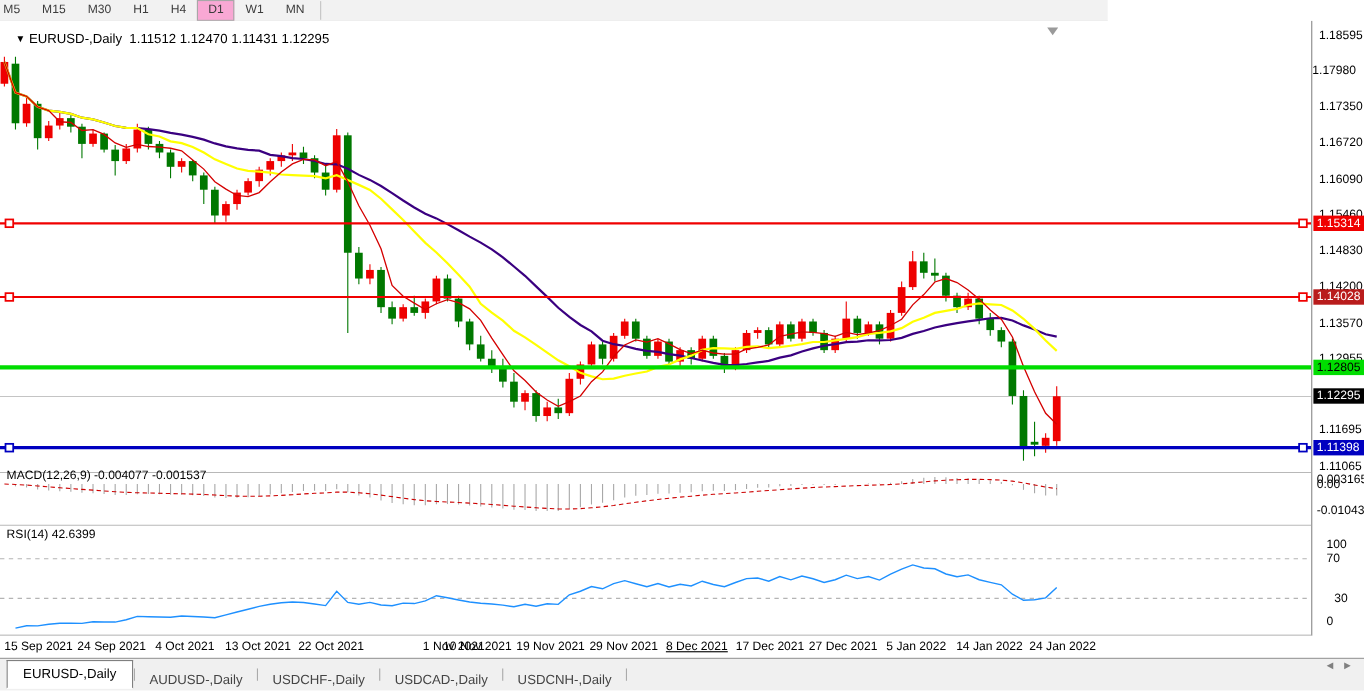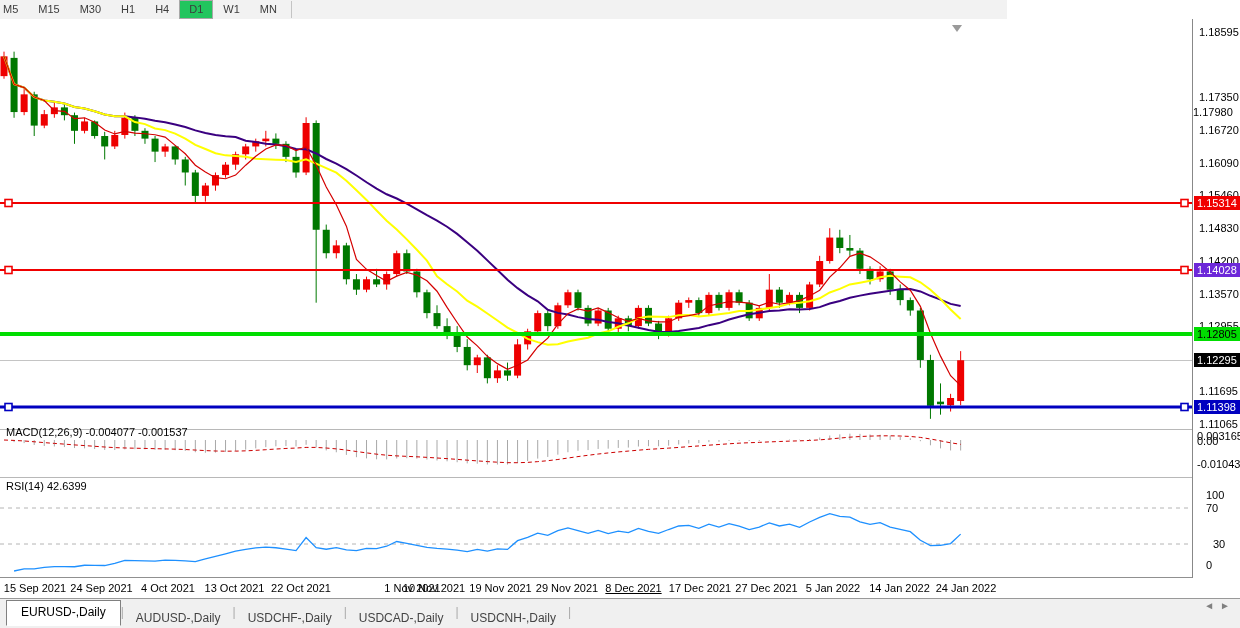--- a/index.html
+++ b/index.html
@@ -3,21 +3,21 @@
 <meta charset="utf-8">
 <style>
   html,body{margin:0;padding:0;background:#fff;}
   #app{position:relative;width:1240px;height:628px;overflow:hidden;
        font-family:"Liberation Sans","DejaVu Sans",sans-serif;background:#fff;}
   
   #toolbar{position:absolute;left:0;top:0;width:1007px;height:19px;background:#f2f2f2;
            border-bottom:1px solid #b8b8b8;display:flex;align-items:stretch;margin:0;}
   .tfwrap{display:flex;margin-left:-7px;}
   .tfbtn{font-size:11px;color:#3c3c3c;padding:2px 9px 0 9px;border:1px solid transparent;cursor:default;}
-  .tfbtn.active{background:#22c55e;border:1px solid #a8a8a8;}
+  .tfbtn.active{background:#f9a8d4;border:1px solid #a8a8a8;}
   .tbsep{width:1px;background:#c4c4c4;margin:1px 4px;}
   
   #chart-wrap{position:absolute;left:0;top:19px;width:1192px;height:559px;background:#fff;}
   svg{position:absolute;left:0;top:0;}
   #title{position:absolute;left:14px;top:9px;font-size:12px;color:#000;white-space:pre;}
   #title .tri{font-size:9px;vertical-align:1px;}
   #macd-label{position:absolute;left:6px;top:407px;font-size:11px;color:#000;}
   #rsi-label{position:absolute;left:6px;top:461px;font-size:11px;color:#000;}
   
   #axis{position:absolute;left:1192px;top:19px;width:48px;height:559px;background:#fff;
@@ -362,46 +362,47 @@
         <line x1="910.3000000000001" y1="421" x2="910.3000000000001" y2="419.2481097926702" stroke="#a8a8a8" stroke-width="1"></line>
         <line x1="920.37" y1="421" x2="920.37" y2="422.23128401063644" stroke="#a8a8a8" stroke-width="1"></line>
         <line x1="930.44" y1="421" x2="930.44" y2="426.3045688365572" stroke="#a8a8a8" stroke-width="1"></line>
         <line x1="940.51" y1="421" x2="940.51" y2="429.37577639149123" stroke="#a8a8a8" stroke-width="1"></line>
         <line x1="950.58" y1="421" x2="950.58" y2="431.44789653975613" stroke="#a8a8a8" stroke-width="1"></line>
         <line x1="960.65" y1="421" x2="960.65" y2="431.5104676355218" stroke="#a8a8a8" stroke-width="1"></line>
         <polyline points="4,421 14.07,421.4255856410257 24.14,421.9594073980569 34.21,422.76954510743394 44.28,423.6188668042117 54.35,424.3905498245338 64.42,425.12505131706723 74.49000000000001,425.90766561692317 84.56,426.5966307486882 94.63,427.2893940570818 104.7,428.01343610831896 114.77000000000001,428.6156389595453 124.84,428.96129392577853 134.91,429.2093203415337 144.98000000000002,429.4241039554988 155.05,429.68702797386516 165.12,429.90676870063965 175.19,430.1670593747549 185.26,430.5176634178487 195.33,431.06378682290284 205.4,431.60134316106235 215.47,432.0016389127037 225.54000000000002,432.1902945447031 235.61,432.1313549471134 245.68,431.835285019405 255.75,431.34163670431246 265.82,430.7065700826951 275.89,430.03380757029754 285.96000000000004,429.4515313490688 296.03000000000003,429.0565543912259 306.1,428.4034594004947 316.17,428.42131772336364 326.24,429.02085035299206 336.31,429.8755939992003 346.38,431.0837959512718 356.45,432.5067684862799 366.52,433.8839855193304 376.59000000000003,435.17073704738306 386.66,436.2214862140293 396.73,436.87544138310614 406.8,437.34943926533737 416.87,437.80762941095503 426.94,438.3526819375894 437.01,438.98349119295193 447.08000000000004,439.65365656531486 457.15000000000003,440.3702788540206 467.22,441.1735143860313 477.29,441.8832894286667 487.36,442.6087778616441 497.43,443.19717152658484 507.5,443.65797479373566 517.57,443.724362541045 527.64,443.38882880986887 537.71,442.62872878905995 547.78,441.6925041917052 557.85,440.4887067236893 567.9200000000001,439.0364502143259 577.99,437.58280843574425 588.0600000000001,436.2860282034569 598.13,435.02126926432067 608.2,433.95013435242646 618.27,432.94744519805397 628.34,432.0726500349544 638.41,431.15942749023975 648.48,430.3661597286454 658.5500000000001,429.747863053424 668.62,429.13238577245727 678.69,428.4130815401739 688.76,427.62962461088824 698.83,426.9313537627127 708.9,426.1703514001225 718.97,425.49757476169293 729.04,424.78579040147724 739.11,424.15778980511874 749.1800000000001,423.7273499129695 759.25,423.3575367131599 769.32,422.9005258091358 779.39,422.5079225548539 789.46,422.113171279997 799.53,421.83466593649877 809.6,421.4627340131432 819.6700000000001,420.8717021257153 829.74,419.9956332950742 839.8100000000001,419.06867167907944 849.88,418.1826933782221 859.95,417.5144785399385 870.02,417.10527547361727 880.09,416.8290823955385 890.1600000000001,416.79945252011936 900.23,417.0150395457736 910.3000000000001,417.46165359515294 920.37,418.4155796782496 930.44,419.99337750991117 940.51,421.86985728622716 950.58,423.78546513693294 960.65,425.33046563665073" fill="none" stroke="#cc0000" stroke-width="1" stroke-dasharray="4 3"></polyline>
         <polyline points="14.07,552 24.14,549.8526315789475 34.21,549.9457784663052 44.28,548.4647715157173 54.35,547.548007928872 64.42,547.6059002100235 74.49000000000001,547.7256168203261 84.56,546.2425794793503 94.63,546.4047352170892 104.7,546.5233866794293 114.77000000000001,544.4521403389349 124.84,541.31255183772 134.91,541.6345617329979 144.98000000000002,541.8325069509405 155.05,542.1694590712171 165.12,541.0410881270767 175.19,541.4412006729356 185.26,541.8406532272447 195.33,542.5347796606259 205.4,539.9845258792774 215.47,537.4127713707575 225.54000000000002,534.8263786347629 235.61,532.2323690743407 245.68,530.2683389687371 255.75,528.9246754669156 265.82,528.2228426185469 275.89,528.7480389488791 285.96000000000004,530.0531816859364 296.03000000000003,531.5374872535573 306.1,518.5050401735432 316.17,528.6672448789726 326.24,530.2287223756672 336.31,528.6280939519637 346.38,530.9343375966735 356.45,531.6013200983064 366.52,529.3063346087597 376.59000000000003,529.7022283343466 386.66,527.2504991920655 396.73,522.5293248832434 406.8,524.4103926951984 416.87,526.4199156425899 426.94,528.2804535173397 437.01,529.3874610392488 447.08000000000004,530.0494126895734 457.15000000000003,531.1451763556025 467.22,532.6049151621025 477.29,530.3953682717984 487.36,532.1768989200656 497.43,529.9152273427845 507.5,530.4146720811617 517.57,521.6920520922511 527.64,518.4618742426575 537.71,514.2027888320055 547.78,516.2757033524182 557.85,511.5895502618495 567.9200000000001,508.8660106283661 577.99,511.72458492481957 588.0600000000001,514.4075508769951 598.13,511.4512036537384 608.2,514.6295594547421 618.27,512.2077395234492 628.34,513.6337015550228 638.41,509.36831175393144 648.48,512.3888271993693 658.5500000000001,514.3062223228378 668.62,510.5128404597902 678.69,506.99840920820407 688.76,506.42082094179347 698.83,509.3673975279089 708.9,505.16060161241944 718.97,508.15589763663314 729.04,504.63269847652174 739.11,507.09369359296596 749.1800000000001,510.57077500583074 759.25,508.01289310336955 769.32,503.85846292211284 779.39,506.98488046738413 789.46,505.173217622108 799.53,508.32988332741553 809.6,502.9754316800066 819.6700000000001,498.4400165596289 829.74,494.5589700472611 839.8100000000001,497.34510111065555 849.88,498.04962941918876 859.95,502.82790093660714 870.02,505.3694226217961 880.09,503.6314514400767 890.1600000000001,508.0564722545858 900.23,510.3985809281796 910.3000000000001,512.6568020492264 920.37,521.2071917725348 930.44,526.6936233774207 940.51,526.273193263387 950.58,524.5228791948379 960.65,515.112183942941" fill="none" stroke="#1e90ff" stroke-width="1.3"></polyline>
         <polygon points="952,6 962,6 957,13" fill="#9a9a9a"></polygon>
       </svg>
+    <div id="title"><span class="tri">▼</span> <span id="ohlctext">EURUSD-,Daily  1.11512 1.12470 1.11431 1.12295</span></div>
     <div id="macd-label">MACD(12,26,9) -0.004077 -0.001537</div>
     <div id="rsi-label">RSI(14) 42.6399</div>
   </div>
 
   <div id="axis">
       <div class="axlab" style="top: 7.11458px; left: 6px;">1.18595</div>
-      <div class="axlab" style="top: 39.1458px; left: 0; margin-top: 48px;">1.17980</div>
+      <div class="axlab" style="top: 39.1458px; left: 0;">1.17980</div>
       <div class="axlab" style="top: 71.9583px; left: 6px;">1.17350</div>
       <div class="axlab" style="top: 104.771px; left: 6px;">1.16720</div>
       <div class="axlab" style="top: 137.583px; left: 6px;">1.16090</div>
       <div class="axlab" style="top: 170.396px; left: 6px;">1.15460</div>
       <div class="axlab" style="top: 203.208px; left: 6px;">1.14830</div>
       <div class="axlab" style="top: 236.021px; left: 6px;">1.14200</div>
       <div class="axlab" style="top: 268.833px; left: 6px;">1.13570</div>
       <div class="axlab" style="top: 300.865px; left: 6px;">1.12955</div>
       <div class="axlab" style="top: 366.49px; left: 6px;">1.11695</div>
       <div class="axlab" style="top: 399.302px; left: 6px;">1.11065</div>
       <div class="axlab" style="top: 411px; left: 4px;">0.003165</div>
       <div class="axlab" style="top: 416px; left: 4px;">0.00</div>
       <div class="axlab" style="top: 439px; left: 4px;">-0.01043</div>
       <div class="axlab" style="top: 470px; left: 13px;">100</div>
       <div class="axlab" style="top: 483px; left: 13px;">70</div>
       <div class="axlab" style="top: 519px; left: 20px;">30</div>
       <div class="axlab" style="top: 540px; left: 13px;">0</div>
       <div class="badge" style="top: 177px; background: rgb(240, 0, 0); color: rgb(255, 255, 255);">1.15314</div>
-      <div class="badge" style="top: 243.979px; background: #6d28d9; color: rgb(255, 255, 255);">1.14028</div>
+      <div class="badge" style="top: 243.979px; background: #b91c1c; color: rgb(255, 255, 255);">1.14028</div>
       <div class="badge" style="top: 307.677px; background: rgb(0, 221, 0); color: rgb(0, 0, 0);">1.12805</div>
       <div class="badge" style="top: 334.24px; background: rgb(0, 0, 0); color: rgb(255, 255, 255);">1.12295</div>
       <div class="badge" style="top: 380.958px; background: rgb(0, 0, 192); color: rgb(255, 255, 255);">1.11398</div>
     </div>
 
   <div id="dates">
       <div class="datelab" style="left: 35px;">15 Sep 2021</div>
       <div class="datelab" style="left: 101.5px;">24 Sep 2021</div>
       <div class="datelab" style="left: 168px;">4 Oct 2021</div>
       <div class="datelab" style="left: 234.5px;">13 Oct 2021</div>

